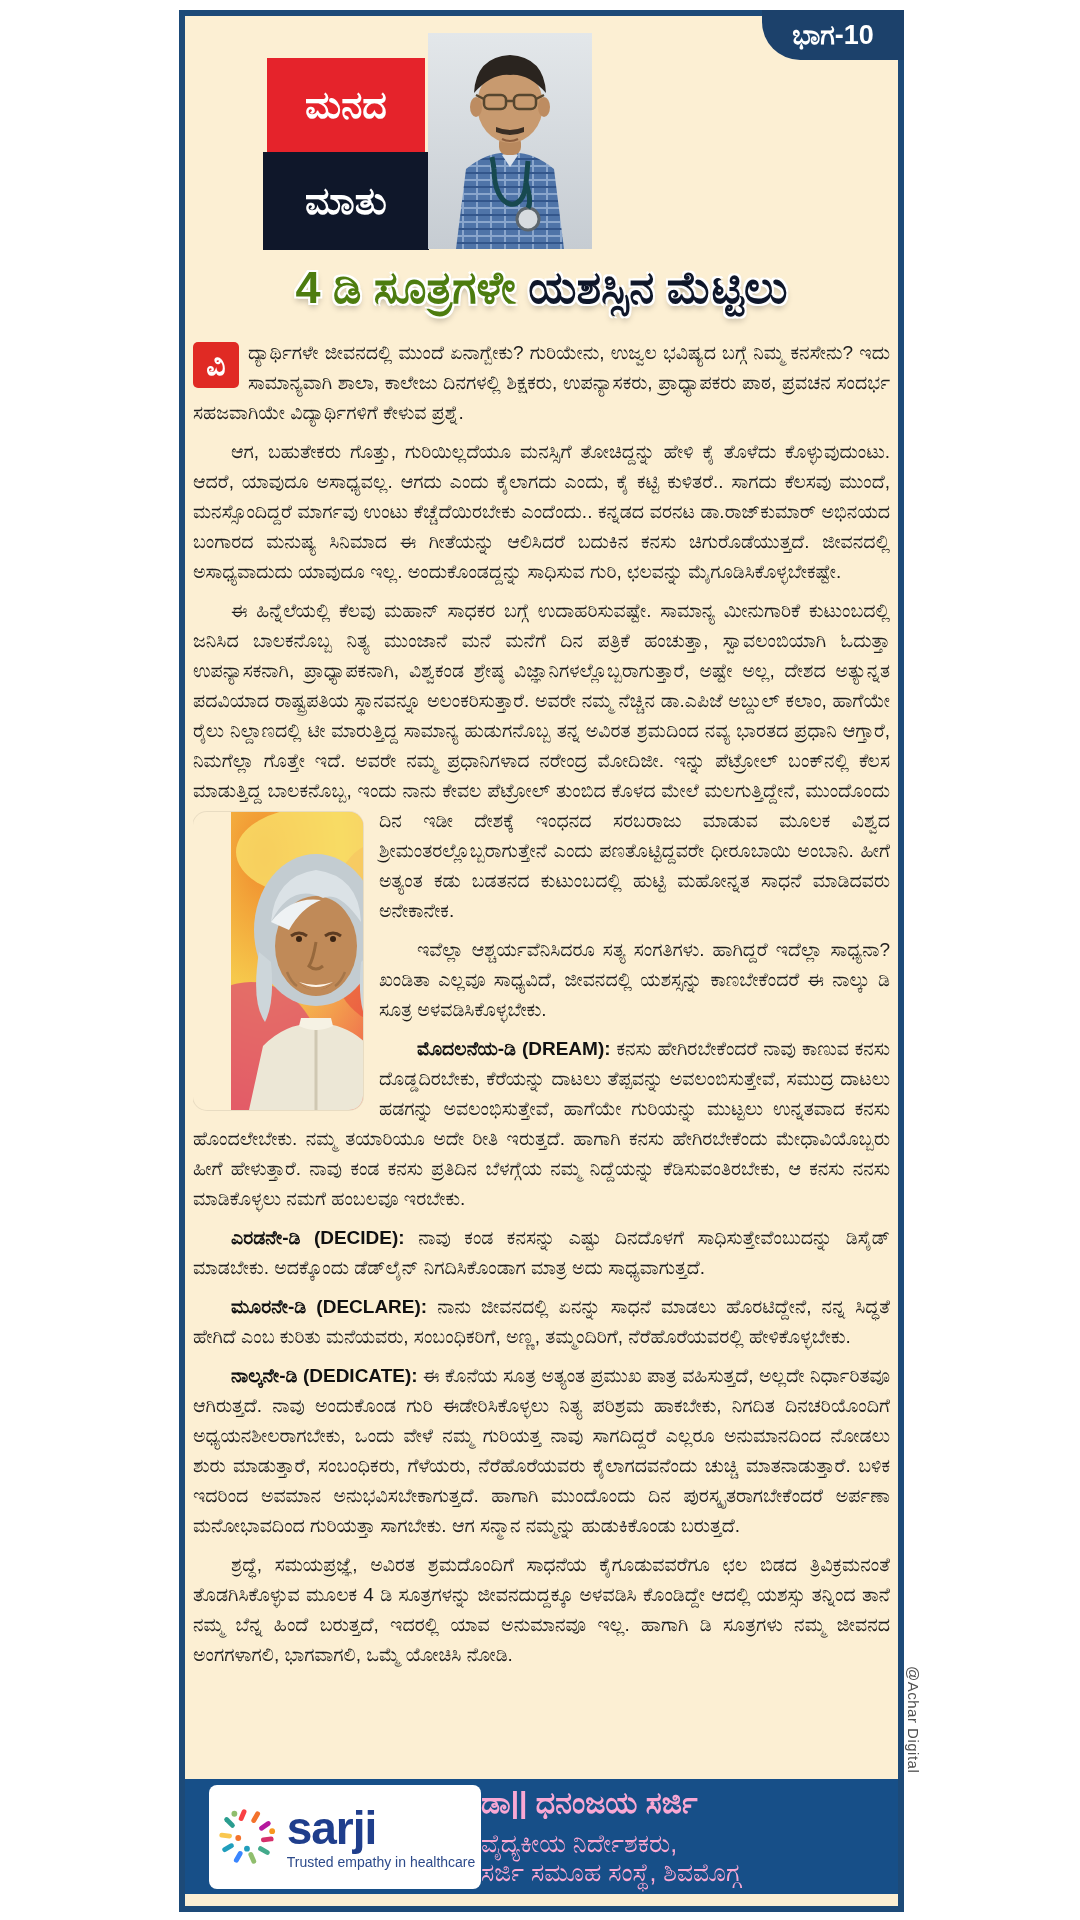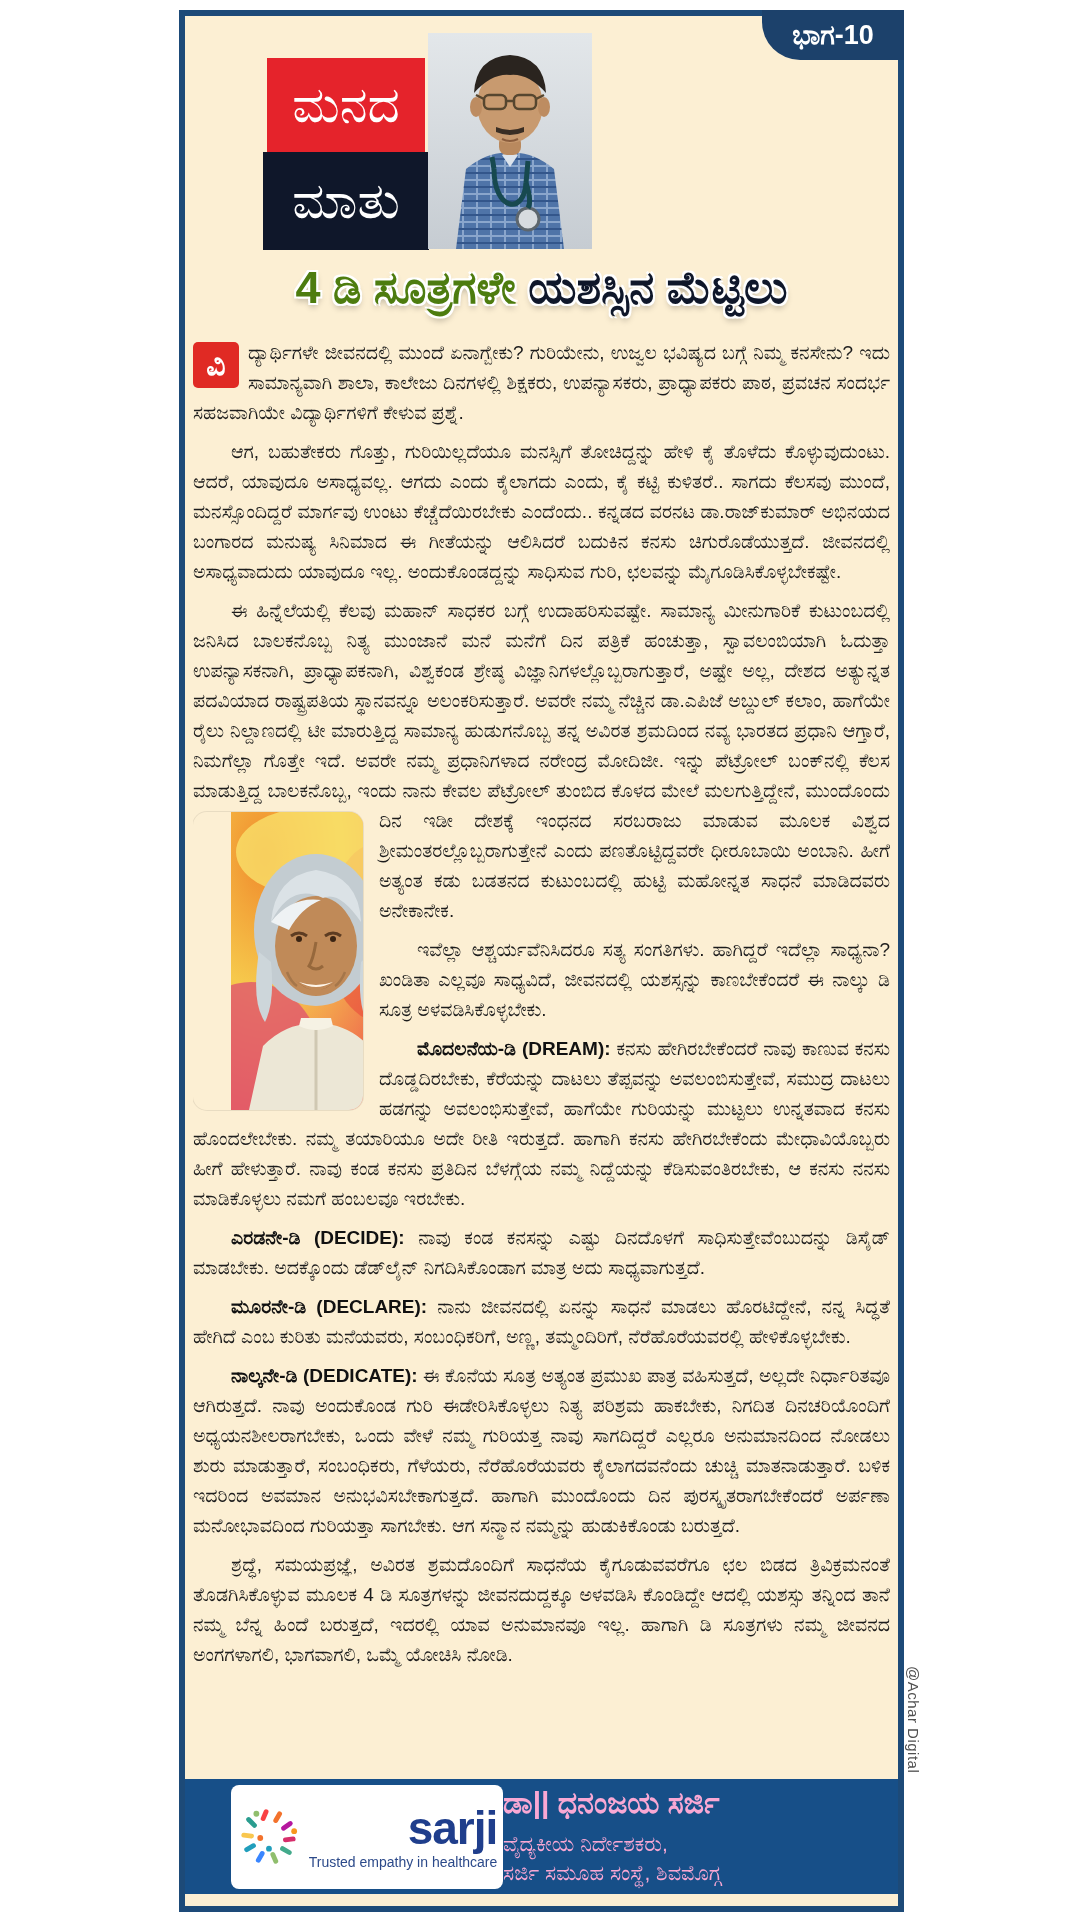--- a/index.html
+++ b/index.html
@@ -12,21 +12,21 @@
   
   .masthead{position:absolute;left:0;top:0;width:100%;height:250px;}
   .badge{position:absolute;top:-6px;right:-6px;width:142px;height:50px;
          background:#1c416b;border-radius:0 0 0 38px;
          display:flex;align-items:center;justify-content:center;
          color:#fff;font-weight:bold;font-size:27px;}
   .block-red{position:absolute;left:82px;top:42px;width:158px;height:94px;background:#e5232b;
              display:flex;align-items:center;justify-content:center;overflow:hidden;}
   .block-navy{position:absolute;left:78px;top:136px;width:166px;height:98px;background:#0f172a;
              display:flex;align-items:center;justify-content:center;overflow:hidden;}
-  .masthead-word{color:#fff;font-weight:normal;font-size:50px;line-height:1;white-space:nowrap;}
+  .masthead-word{color:#fff;font-weight:bold;font-size:38px;line-height:1;white-space:nowrap;}
   .photo{position:absolute;left:243px;top:17px;width:164px;height:216px;overflow:hidden;}
 
   
   .headline{position:absolute;left:0;top:246px;width:100%;text-align:center;
             font-size:45px;font-weight:bold;white-space:nowrap;
             text-shadow:-2px -2px 0 #fff,2px -2px 0 #fff,-2px 2px 0 #fff,2px 2px 0 #fff,0 4px 6px rgba(0,0,0,.28);}
   .headline .hl-black{color:#4d7c0f;}
   .headline .hl-red{color:#0f172a;}
 
   
@@ -37,28 +37,28 @@
   .lead{font-weight:bold;color:#111;}
   .dropcap{float:left;width:46px;height:46px;background:#e02a24;border-radius:5px;
            color:#fff;font-size:30px;font-weight:bold;display:flex;align-items:center;justify-content:center;
            margin:4px 9px 2px 0;}
   .kalam{float:left;width:170px;height:298px;margin:6px 16px 6px 0;border-radius:14px;overflow:hidden;
          box-shadow:0 0 0 1px rgba(0,0,0,.08);}
 
   
   .footer{position:absolute;left:0;right:0;bottom:12px;height:115px;background:#174f88;
           display:flex;align-items:center;}
-  .sarji-card{margin-left:46px;width:272px;height:104px;background:#ffffff;border-radius:8px;
-              display:flex;align-items:center;justify-content:center;gap:10px;text-align:right;}
+  .sarji-card{margin-left:24px;width:272px;height:104px;background:#ffffff;border-radius:8px;
+              display:flex;align-items:center;justify-content:center;gap:10px;}
   .sarji-text{display:flex;flex-direction:column;line-height:1;}
   .sarji-word{color:#1f3e8c;font-weight:bold;font-size:46px;letter-spacing:-1px;}
   .sarji-tag{color:#2c4a8a;font-size:14px;margin-top:4px;}
   .footer-txt{flex:1;text-align:left;color:#f9a8d4;padding-right:30px;}
   .footer-name{font-size:30px;font-weight:bold;margin-bottom:8px;}
-  .footer-role,.footer-org{font-size:21px;line-height:29px;}
+  .footer-role,.footer-org{font-size:25px;line-height:29px;}
 
   
   .credit{position:absolute;left:922px;top:1666px;transform:rotate(90deg);transform-origin:0 0;
           color:#4f4f4f;font-size:15px;white-space:nowrap;letter-spacing:.5px;}
 </style>
 </head>
 <body>
 
 <div class="page">
 

